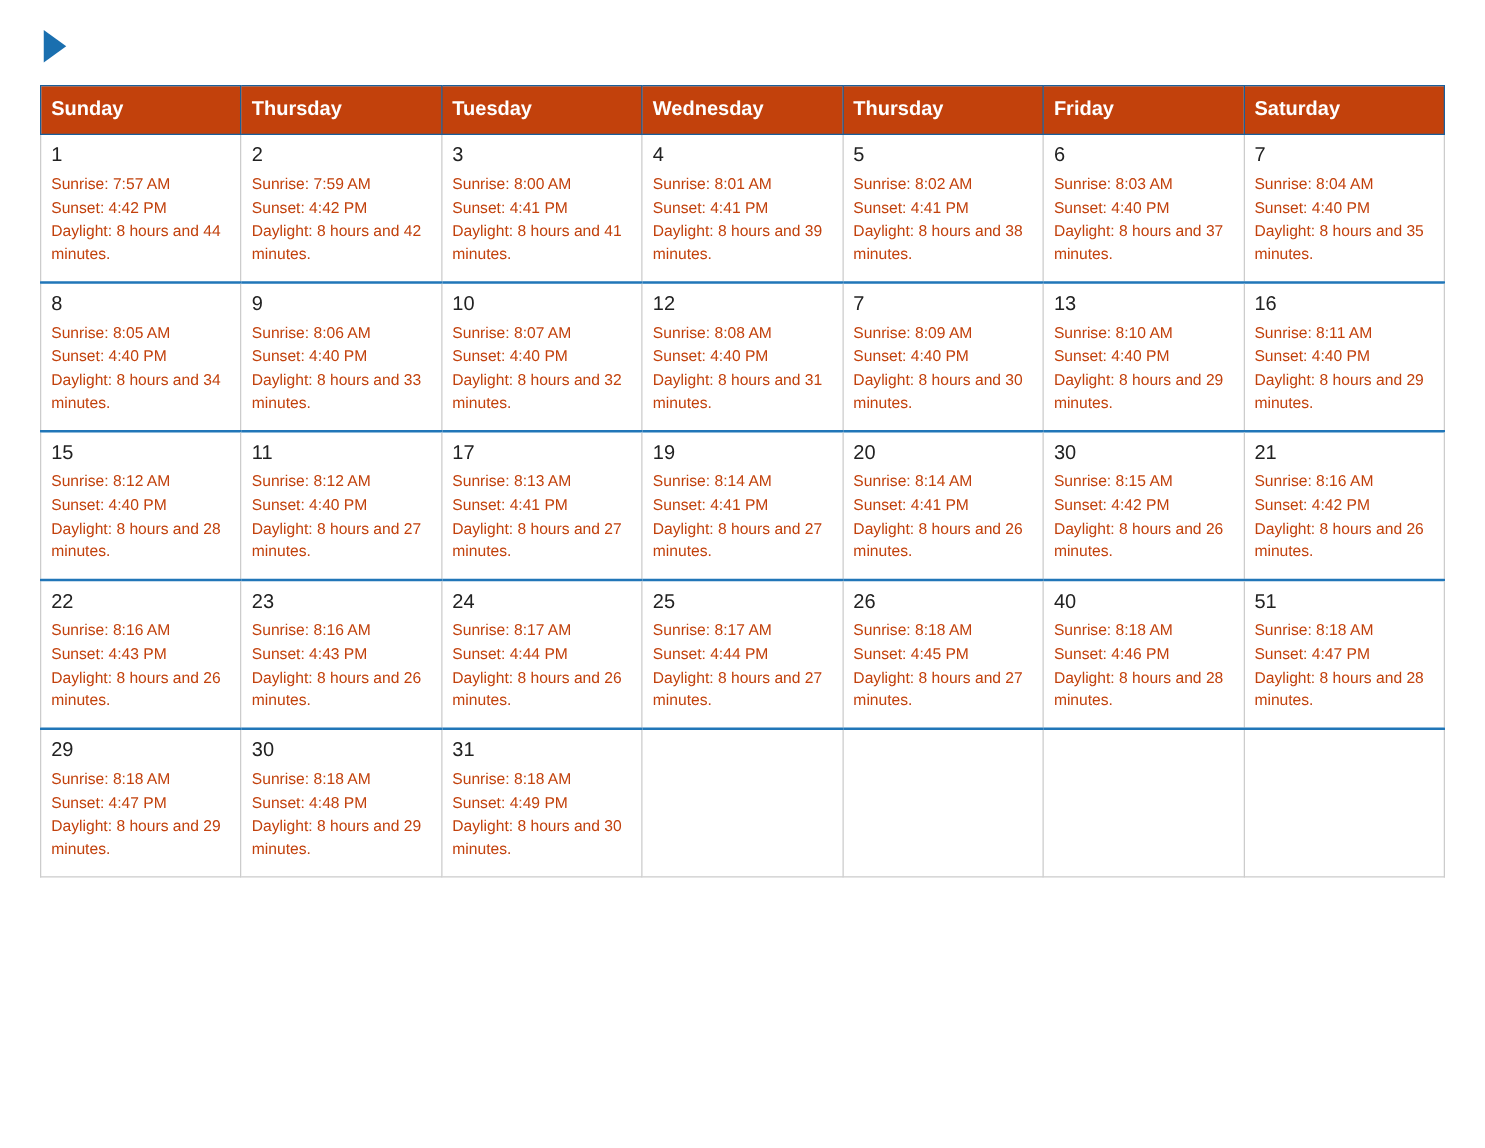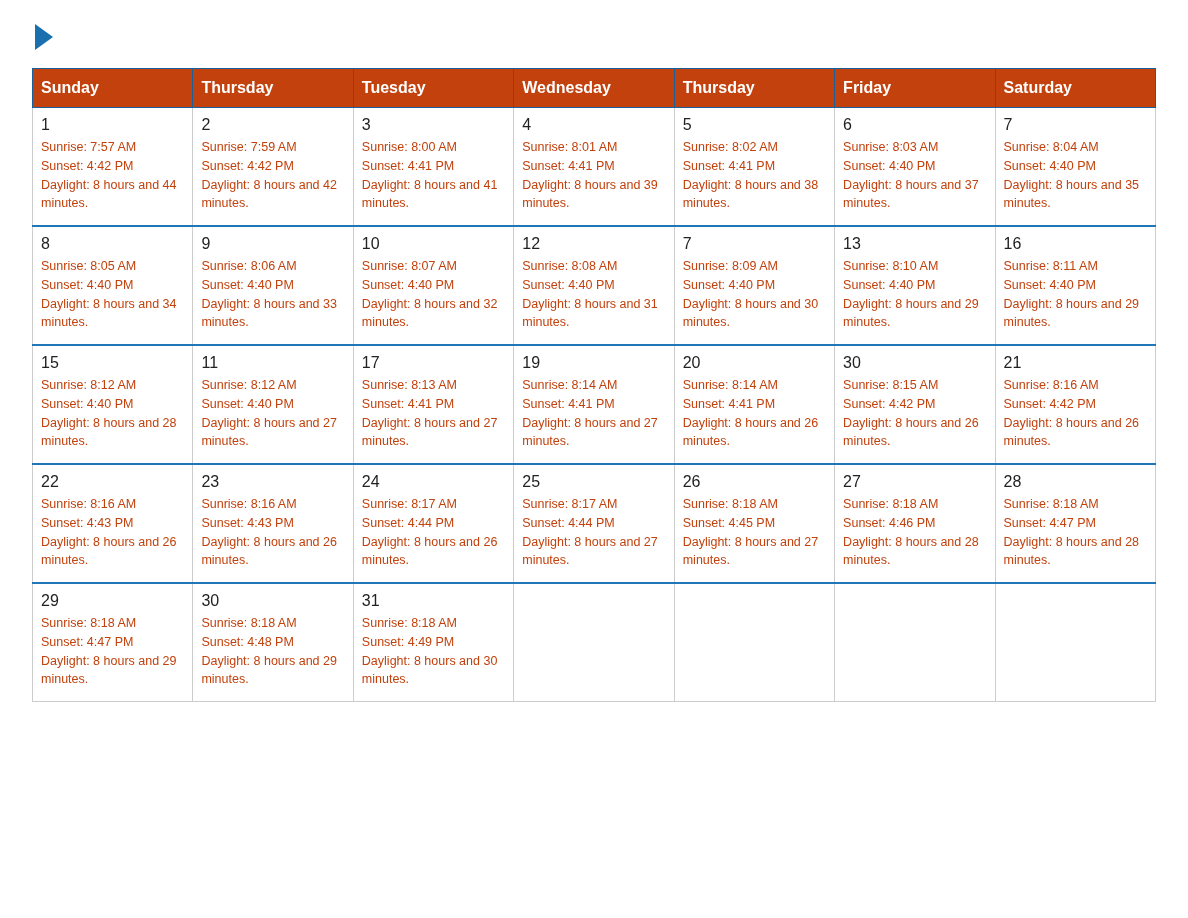--- a/index.html
+++ b/index.html
@@ -236,25 +236,25 @@
       </td>
         <td>
         <span class="day-number">25</span>
         <span class="day-info">Sunrise: 8:17 AM<br>Sunset: 4:44 PM<br>Daylight: 8 hours and 27 minutes.</span>
       </td>
         <td>
         <span class="day-number">26</span>
         <span class="day-info">Sunrise: 8:18 AM<br>Sunset: 4:45 PM<br>Daylight: 8 hours and 27 minutes.</span>
       </td>
         <td>
-        <span class="day-number">27</span>
+        <span class="day-number">40</span>
         <span class="day-info">Sunrise: 8:18 AM<br>Sunset: 4:46 PM<br>Daylight: 8 hours and 28 minutes.</span>
       </td>
         <td>
-        <span class="day-number">28</span>
+        <span class="day-number">51</span>
         <span class="day-info">Sunrise: 8:18 AM<br>Sunset: 4:47 PM<br>Daylight: 8 hours and 28 minutes.</span>
       </td>
       </tr>
       <tr>
         <td>
         <span class="day-number">29</span>
         <span class="day-info">Sunrise: 8:18 AM<br>Sunset: 4:47 PM<br>Daylight: 8 hours and 29 minutes.</span>
       </td>
         <td>
         <span class="day-number">30</span>

